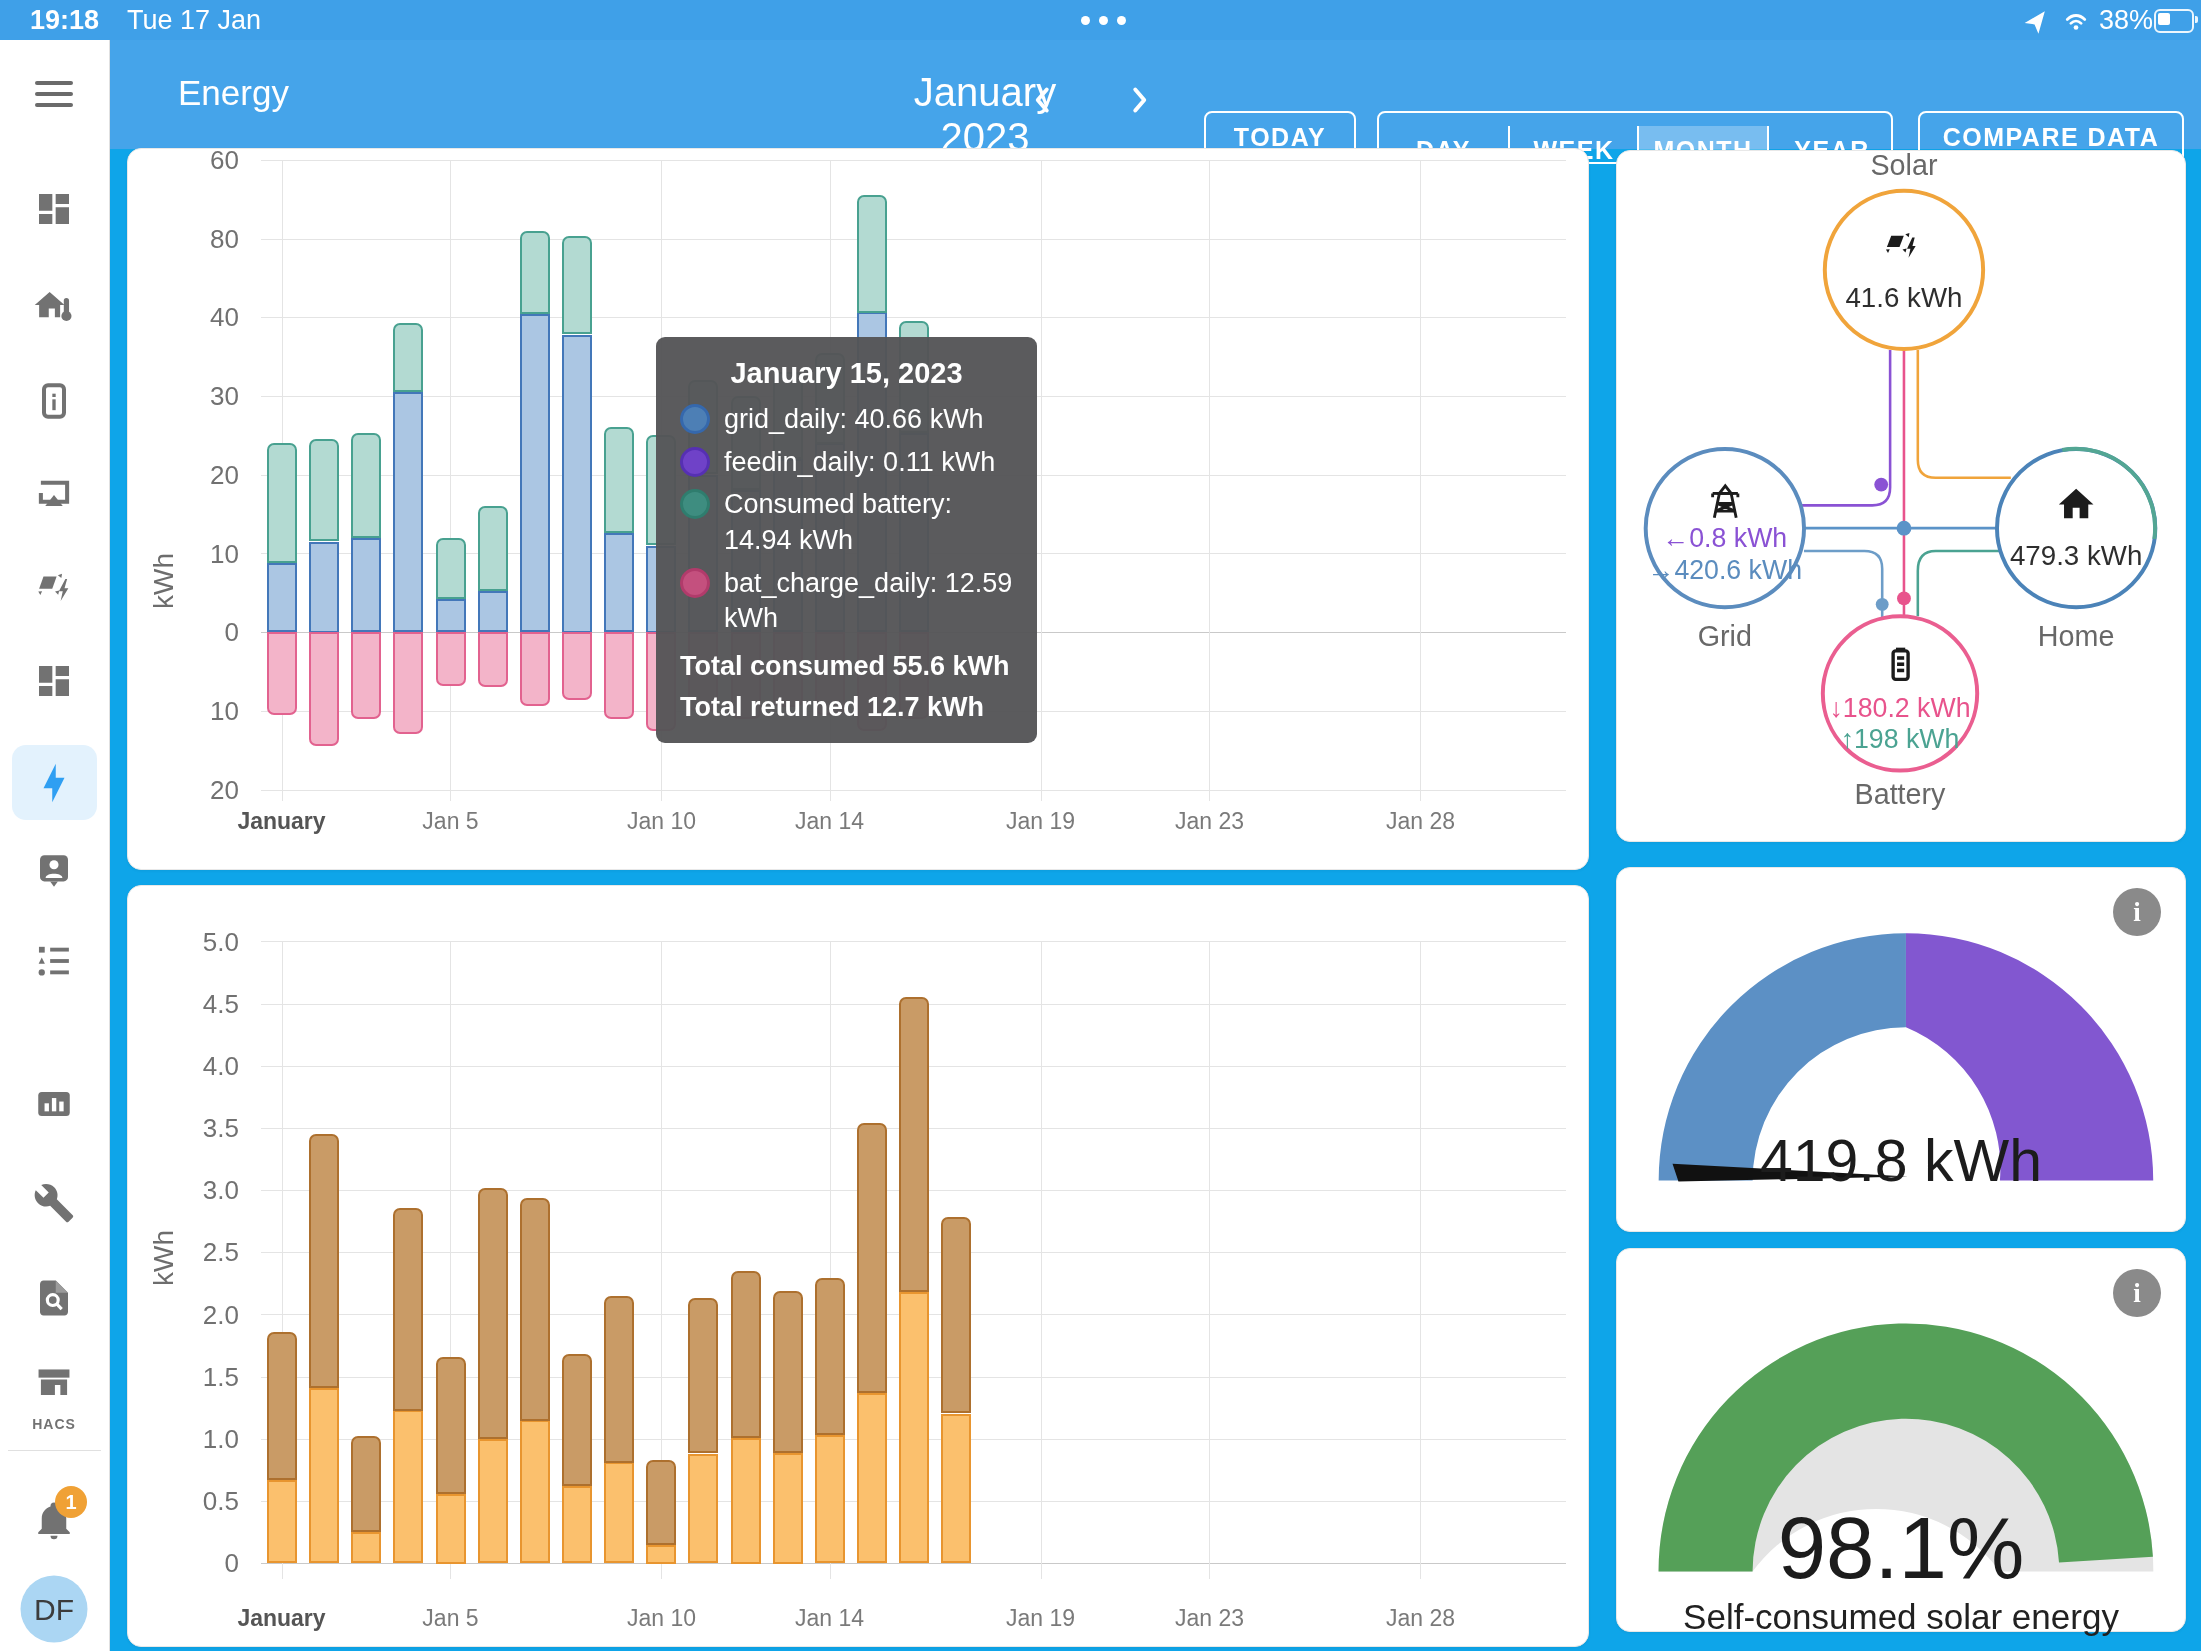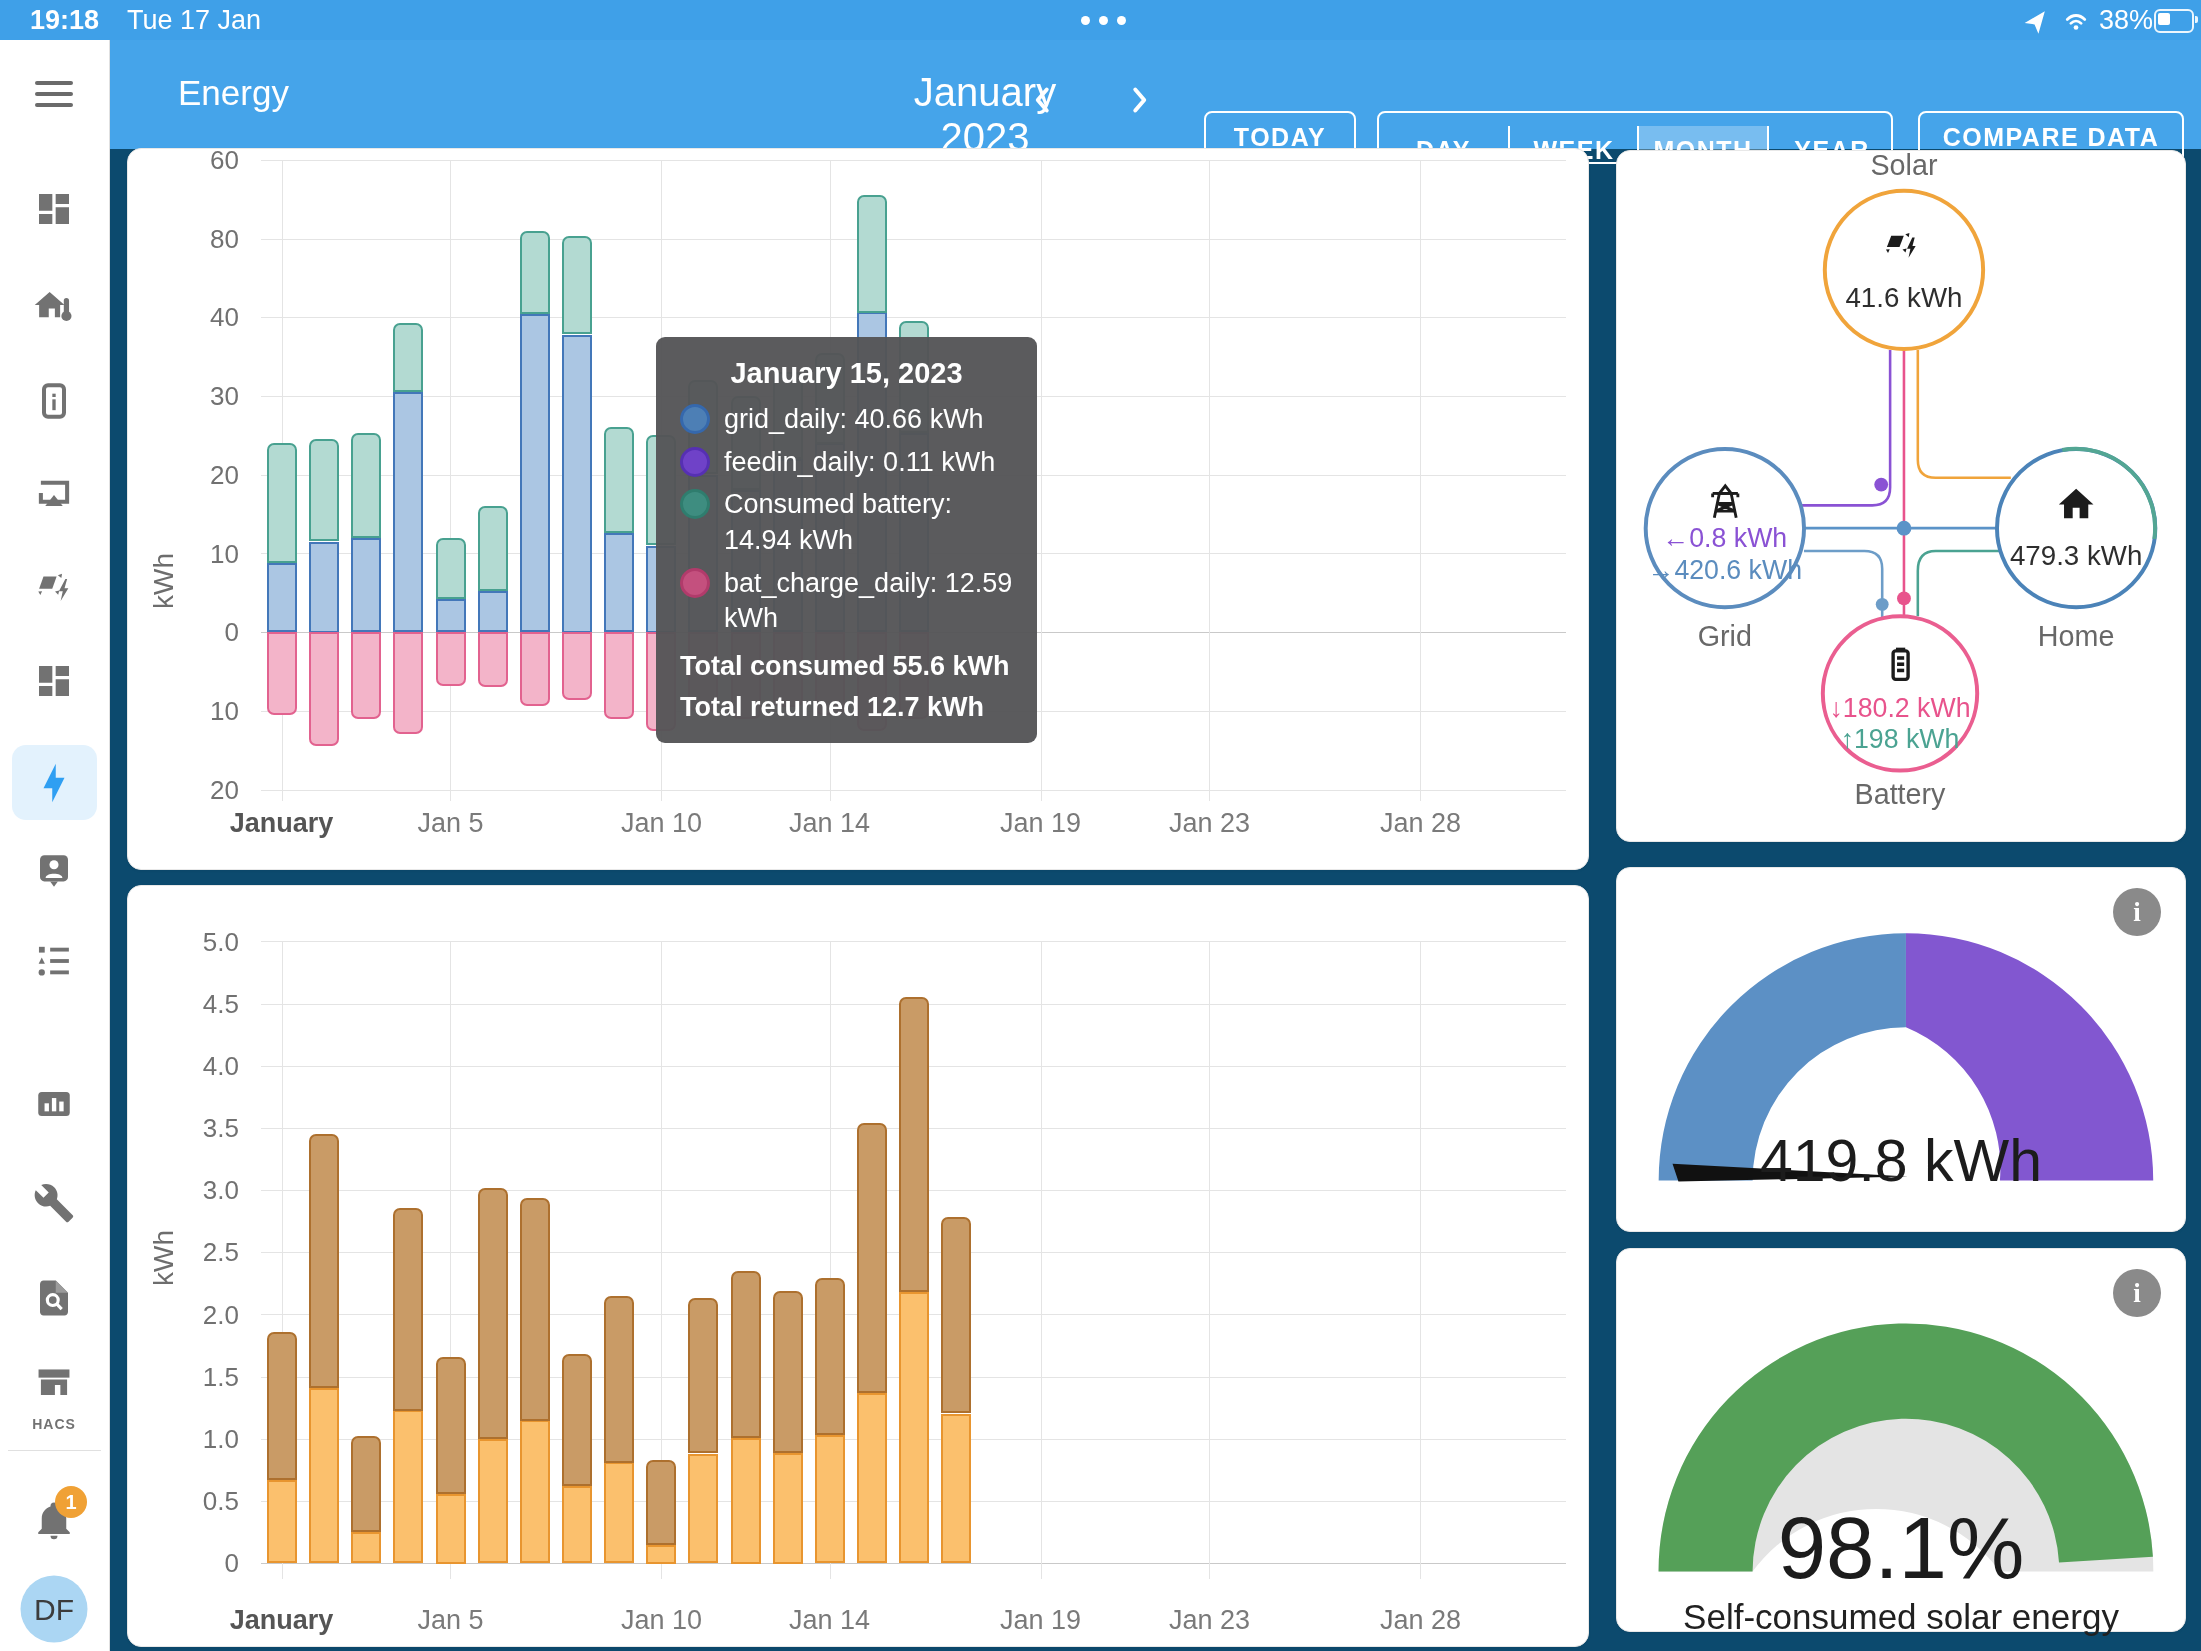--- a/index.html
+++ b/index.html
@@ -1,31 +1,31 @@
 <!DOCTYPE html>
 <html><head>
 <meta charset="utf-8">
 <style>
   html,body{margin:0;padding:0;background:#f6f6f6;font-family:"Liberation Sans","DejaVu Sans",sans-serif;}
-  #screen{position:relative;width:2202px;height:1651px;overflow:hidden;background:#0c4a6e;}
+  #screen{position:relative;width:2202px;height:1651px;overflow:hidden;background:#0ea5e9;}
   .abs{position:absolute;}
   
   #statusbar{left:0;top:0;width:2202px;height:40px;background:#3fa0e8;color:#fff;font-size:27px;}
   #appheader{left:109px;top:40px;width:2093px;height:109px;background:#45a4ea;color:#fff;}
   .hbtn{position:absolute;top:71px;height:53px;border:2px solid #fff;border-radius:8px;color:#fff;
         font-size:25px;font-weight:bold;letter-spacing:1.5px;display:flex;align-items:center;justify-content:center;
         background:transparent;box-sizing:border-box;}
   .seg{position:absolute;top:13px;height:100%;display:flex;align-items:center;justify-content:center;border-left:2px solid #fff;box-sizing:border-box;}
   
   #sidebar{left:0;top:40px;width:109px;height:1612px;background:#fff;border-right:1px solid #e0e0e0;}
   .side-ic{position:absolute;left:54px;transform:translate(-50%,-50%);}
   
   .card{position:absolute;background:#fff;border:1px solid #e8e8e8;border-radius:14px;box-shadow:0 1px 3px rgba(0,0,0,.06);}
   .tick{position:absolute;color:#717171;font-size:26px;text-align:right;width:69px;}
-  .xlab{position:absolute;color:#7a7a7a;font-size:27px;text-align:center;width:139px;}
+  .xlab{position:absolute;color:#7a7a7a;font-size:23px;text-align:center;width:139px;}
   .grid-h{position:absolute;height:1px;background:#e4e4e4;}
   .grid-v{position:absolute;width:1px;background:#e4e4e4;}
   .bar{position:absolute;box-sizing:border-box;}
   .ylab{position:absolute;color:#6d6d6d;font-size:28px;transform:rotate(-90deg);transform-origin:center;}
   
   #tooltip{left:656px;top:337px;width:381px;background:rgba(84,84,86,.96);border-radius:9px;color:#fff;
            padding:20px 24px;box-sizing:border-box;z-index:30;}
   #tooltip .tt-title{font-weight:bold;font-size:29px;text-align:center;margin-bottom:12px;}
   .tt-row{display:flex;align-items:flex-start;margin:7px 0;font-size:27px;line-height:1.32;}
   .tt-dot{width:30px;height:30px;border-radius:50%;flex:0 0 30px;margin-right:14px;margin-top:2px;box-sizing:border-box;}

